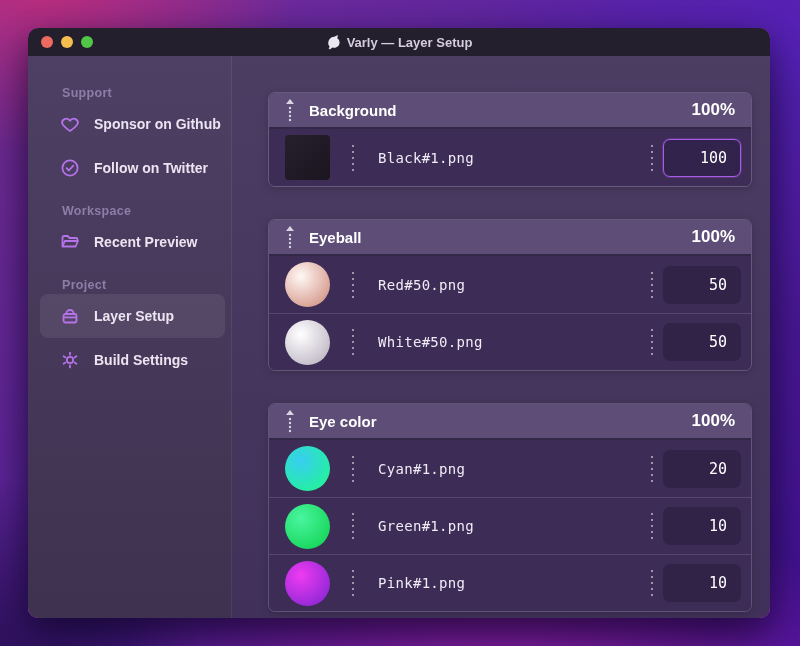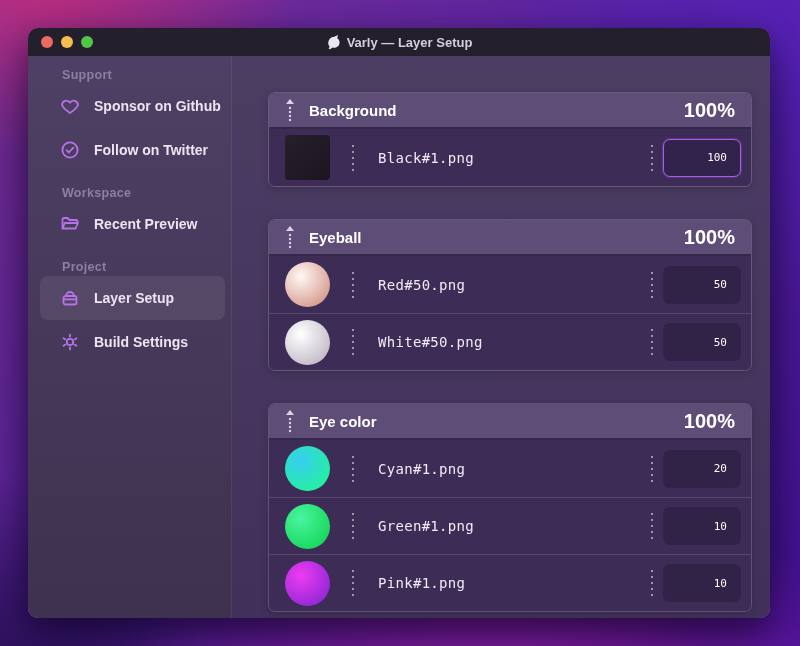--- a/index.html
+++ b/index.html
@@ -31,21 +31,21 @@
   .title{ display:flex; align-items:center; gap:6px; font-size:13px; font-weight:700; color:#d4cde0; }
 
   
   .wbody{ flex:1; display:flex; min-height:0; }
 
   
   .sidebar{
     width:204px; flex:0 0 204px;
     background:linear-gradient(180deg,#4e4064 0%,#453757 60%,#3e3250 100%);
     border-right:1px solid rgba(255,255,255,.07);
-    padding-top:12px;
+    padding-top:30px;
   }
   .section{ margin-bottom:14px; }
   .section-label{
     padding-left:34px; font-size:12.5px; font-weight:700; letter-spacing:.3px;
     color:#8d7da7; margin-bottom:2px;
   }
   .item{
     height:44px; margin:0 6px 0 12px; padding-left:20px; border-radius:8px;
     display:flex; align-items:center; gap:14px;
     font-size:14px; color:#ebe5f2; cursor:default;font-weight:bold;
@@ -64,41 +64,41 @@
     margin-bottom:32px; border-radius:7px; overflow:hidden;
     border:1px solid rgba(255,255,255,.16);
     box-shadow:0 2px 8px rgba(0,0,0,.18);
   }
   .group-header{
     height:36px; background:#5e4e77; display:flex; align-items:center;
     padding:0 16px; gap:14px; border-bottom:2px solid rgba(18,10,34,.55);
   }
   .drag{ width:10px; height:24px; display:flex; color:#d9d3e4; cursor:grab; }
   .group-title{ font-size:15px; font-weight:700; color:#ffffff; }
-  .group-percent{ margin-left:auto; font-size:20px; font-weight:700; color:#ffffff; }
+  .group-percent{ margin-left:auto; font-size:17px; font-weight:700; color:#ffffff; }
 
   .row{
     height:57px; background:#3c2c56; display:flex; align-items:center;
     padding:0 10px 0 16px;
   }
   .row + .row{ border-top:1px solid rgba(255,255,255,.14); }
   .thumb{ width:45px; height:45px; flex:0 0 45px; background:#221c28; }
   .sep{
     width:2px; height:26px; margin-left:22px; flex:0 0 2px;
     background:repeating-linear-gradient(180deg, rgba(255,255,255,.5) 0 2px, transparent 2px 6px);
   }
   .sep.right{ margin-left:auto; }
   .filename{
     margin-left:24px; font-family:"DejaVu Sans Mono", monospace;
     font-size:14px; letter-spacing:.3px; color:#f0ebf6; white-space:nowrap;
   }
   .val-input{
     width:78px; height:38px; margin-left:10px; flex:0 0 78px;
     background:rgba(15,8,30,.25); border:1.5px solid transparent; border-radius:7px;
-    color:#ffffff; font-family:"DejaVu Sans Mono", monospace; font-size:11px;
+    color:#ffffff; font-family:"DejaVu Sans Mono", monospace; font-size:15px;
     text-align:right; padding:0 13px; outline:none;
   }
   .val-input.focused{
     border-color:#a85ce8; background:#32234c;
     box-shadow:0 0 0 1px rgba(168,92,232,.25);
   }
 </style>
 </head>
 <body>
 

